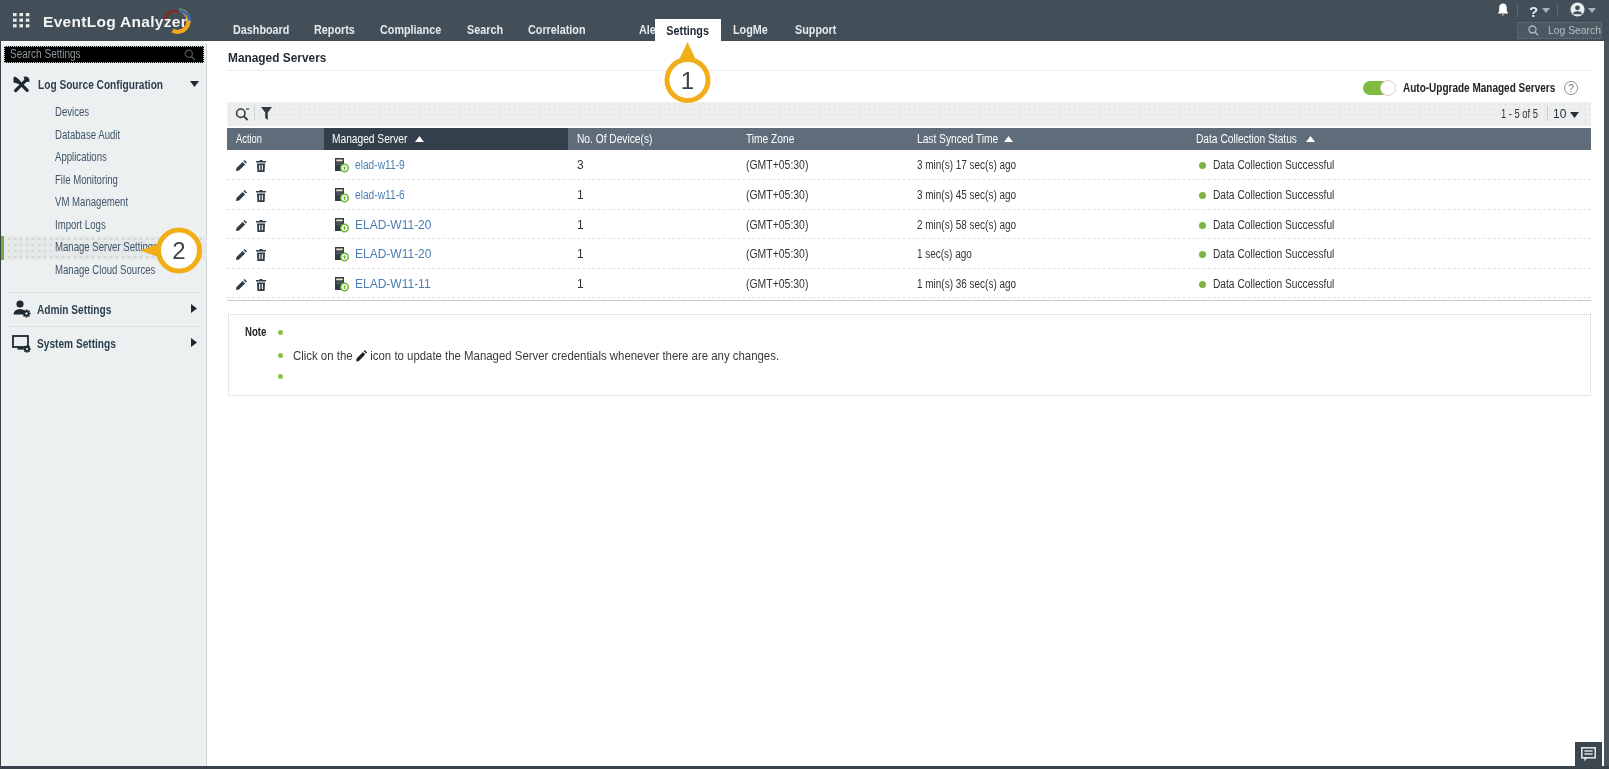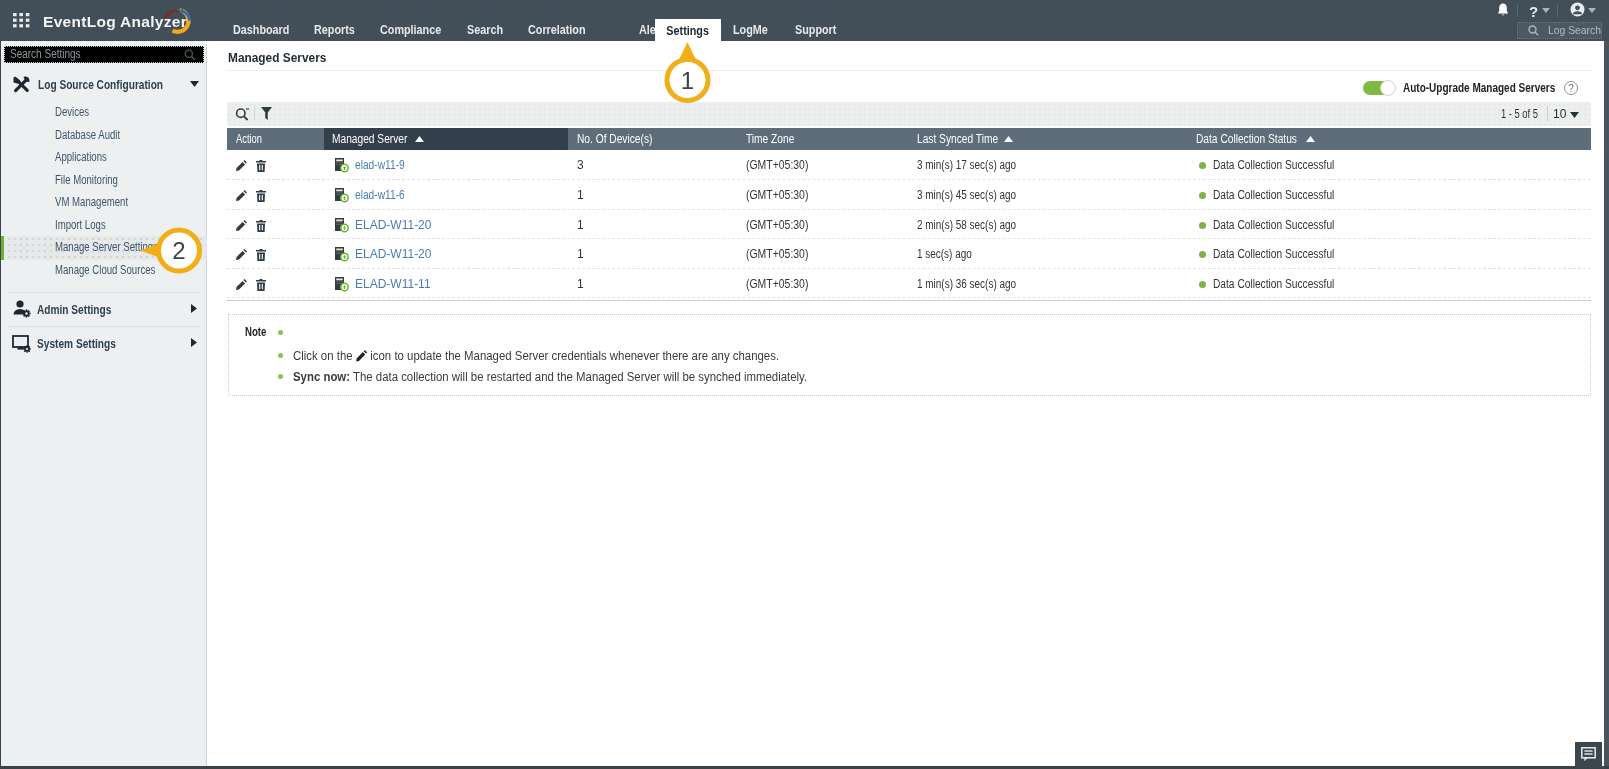--- a/index.html
+++ b/index.html
@@ -355,21 +355,20 @@
 
   <div class="abs" id="notebox"></div>
   <div class="abs" style="left:245px; top:325px; font-size:12px; font-weight:700; color:#222;"><span class="sx s80">Note</span></div>
   <div class="abs bullet" style="left:278px; top:330px;"></div>
   <div class="abs bullet" style="left:278px; top:353px;"></div>
   <div class="abs notetxt" style="left:293px; top:349px;"><span class="sx s95">Click on the <svg width="12" height="12" viewBox="0 0 12 12" style="vertical-align:-2px;">
           <path d="M1 8.6 L7.6 2 L10 4.4 L3.4 11 L0.6 11.4 Z" fill="#222"></path>
           <path d="M8.4 1.2 L9.6 0 L12 2.4 L10.8 3.6 Z" fill="#222"></path>
         </svg> icon to update the Managed Server credentials whenever there are any changes.</span></div>
   <div class="abs bullet" style="left:278px; top:374px;"></div>
-  <div class="abs notetxt" style="left:293px; top:370px;"><span class="sx s95"><b>Sync now:</b> The data collection will be restarted and the Managed Server will be synched immediately.</span></div>
 
   <svg class="abs" style="left:664px; top:42px;" width="47" height="61" viewBox="0 0 47 61">
     <path d="M23.5 0 L33 20 L14 20 Z" fill="#f2ae17"></path>
     <circle cx="23.5" cy="38" r="20.5" fill="#fff" stroke="#f2ae17" stroke-width="5"></circle>
     <text x="23.5" y="46.5" text-anchor="middle" font-size="24" fill="#3a424a" font-family="Liberation Sans">1</text>
   </svg>
   <svg class="abs" style="left:140px; top:227px;" width="62" height="47" viewBox="0 0 62 47">
     <path d="M0 23.5 L21 16 L21 31 Z" fill="#f2ae17"></path>
     <circle cx="39" cy="23.5" r="20.5" fill="#fff" stroke="#f2ae17" stroke-width="5"></circle>
     <text x="39" y="32" text-anchor="middle" font-size="24" fill="#3a424a" font-family="Liberation Sans">2</text>

